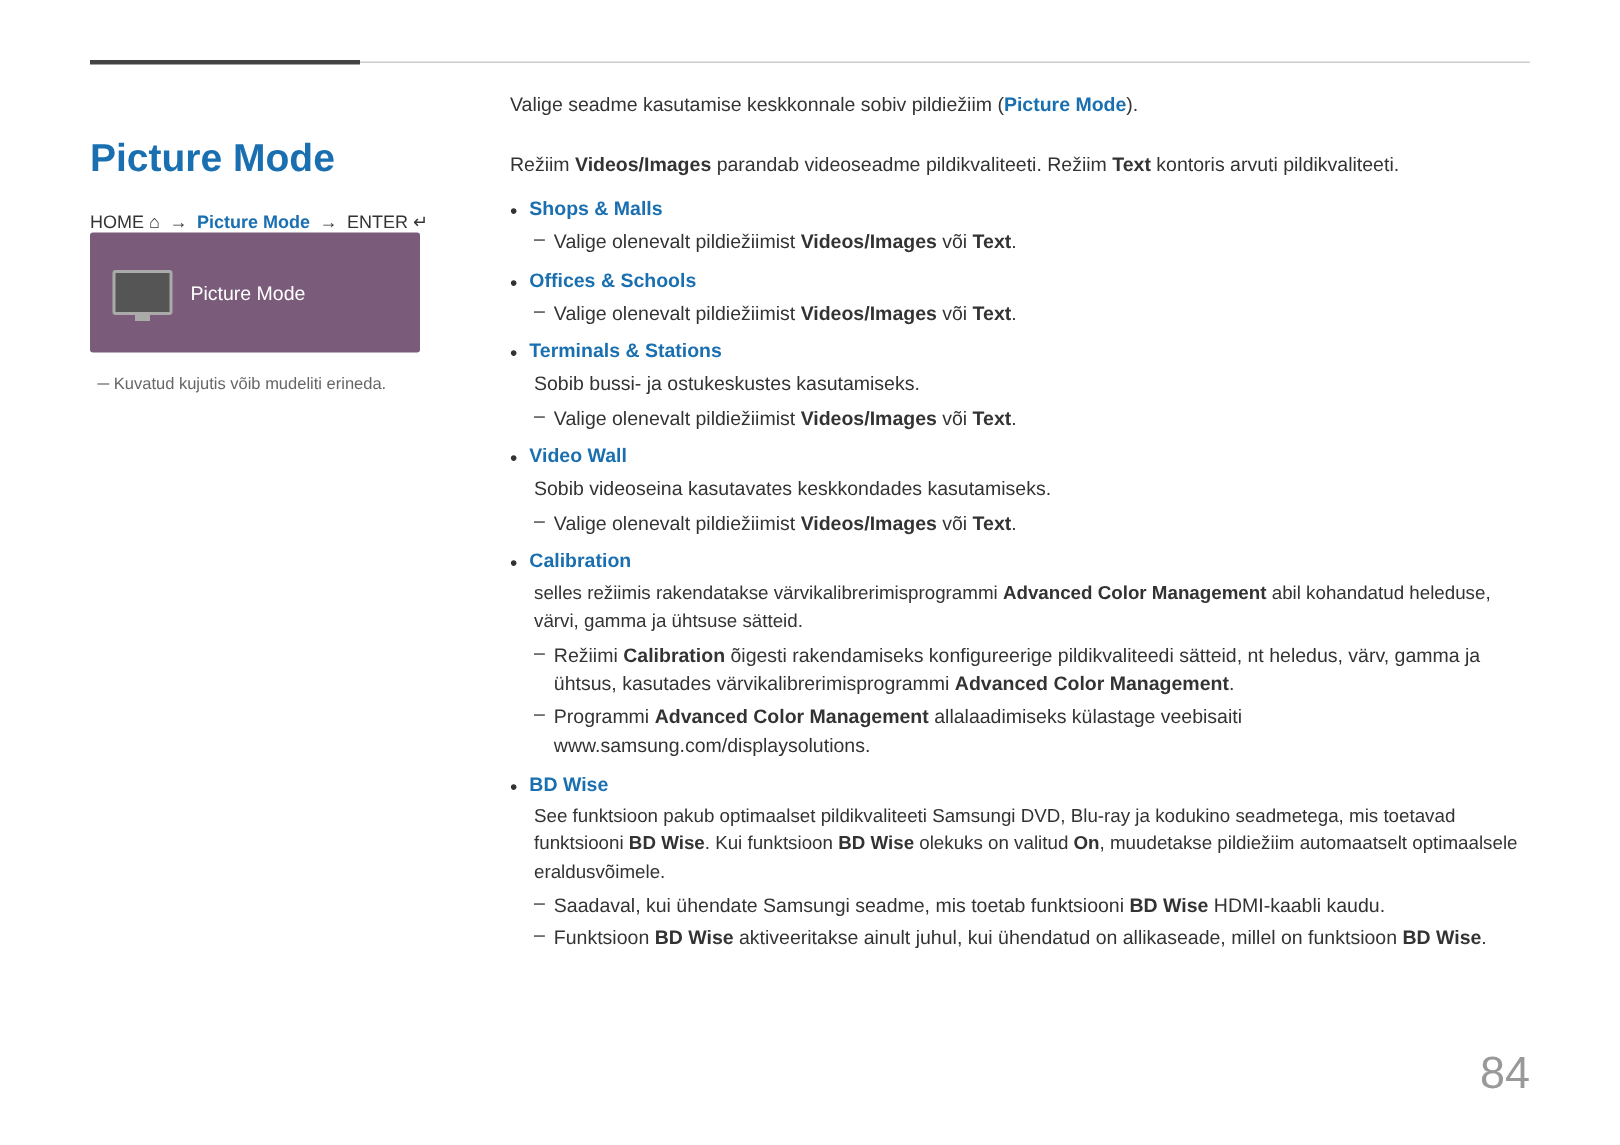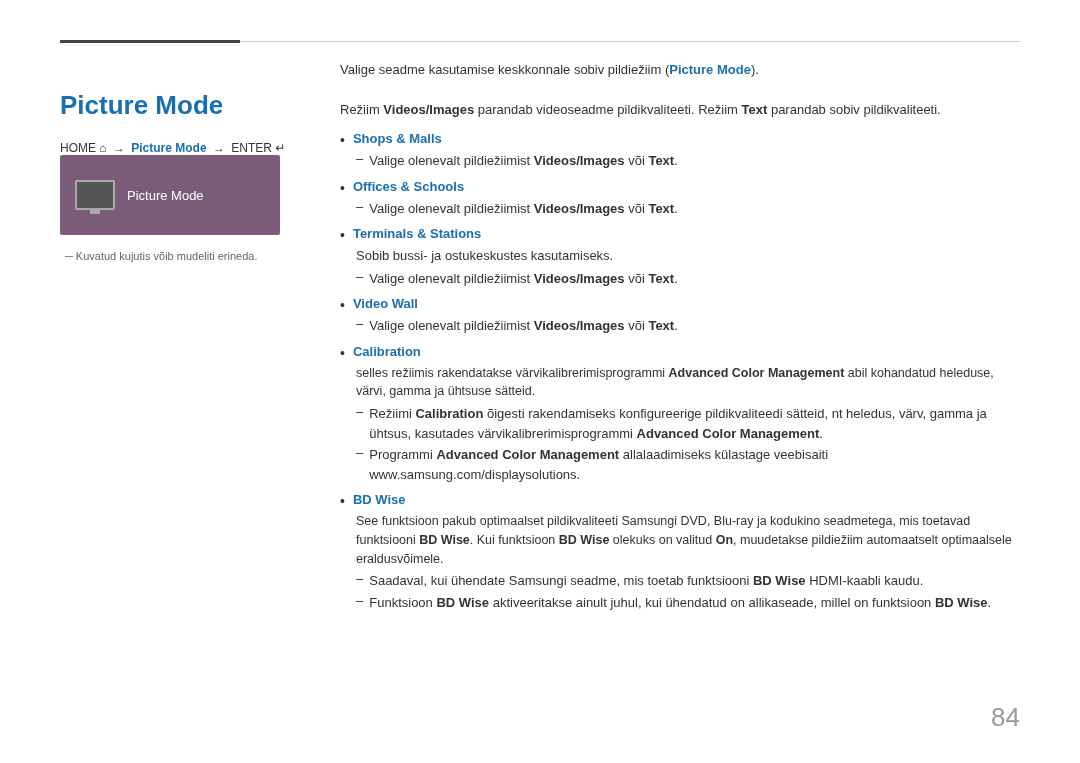--- a/index.html
+++ b/index.html
@@ -170,21 +170,21 @@
       font-size: 13px;
       color: #333;
       line-height: 1.5;
     }
 
     
     .page-number {
       position: absolute;
       bottom: 30px;
       right: 60px;
-      font-size: 26px;
+      font-size: 30px;
       color: #999;
       font-weight: 300;
     }
 
     .long-text {
       font-size: 12.5px;
       line-height: 1.5;
       color: #333;
       margin-left: 16px;
       margin-bottom: 3px;
@@ -214,21 +214,21 @@
       <span class="monitor-label">Picture Mode</span>
     </div>
     <div class="caption">Kuvatud kujutis võib mudeliti erineda.</div>
   </div>
 
   <div class="right-col">
     <p class="intro-text">
       <span>Valige seadme kasutamise keskkonnale sobiv pildiežiim (</span><span class="blue-bold">Picture Mode</span><span>).</span>
     </p>
     <p class="intro-text2">
-      <span>Režiim </span><span class="bold">Videos/Images</span><span> parandab videoseadme pildikvaliteeti. Režiim </span><span class="bold">Text</span><span> parandab sobiv pildikvaliteeti.</span>
+      <span>Režiim </span><span class="bold">Videos/Images</span><span> parandab videoseadme pildikvaliteeti. Režiim </span><span class="bold">Text</span><span> kontoris arvuti pildikvaliteeti.</span>
     </p>
 
     <div class="section">
       <div class="bullet-row">
         <span class="bullet">•</span>
         <span class="section-title">Shops &amp; Malls</span>
       </div>
       <div class="sub-item">
         <span class="dash">–</span>
         <span class="sub-text">Valige olenevalt pildiežiimist <strong>Videos/Images</strong> või <strong>Text</strong>.</span>
@@ -256,20 +256,21 @@
         <span class="dash">–</span>
         <span class="sub-text">Valige olenevalt pildiežiimist <strong>Videos/Images</strong> või <strong>Text</strong>.</span>
       </div>
     </div>
 
     <div class="section">
       <div class="bullet-row">
         <span class="bullet">•</span>
         <span class="section-title">Video Wall</span>
       </div>
+      <p class="section-desc">Sobib videoseina kasutavates keskkondades kasutamiseks.</p>
       <div class="sub-item">
         <span class="dash">–</span>
         <span class="sub-text">Valige olenevalt pildiežiimist <strong>Videos/Images</strong> või <strong>Text</strong>.</span>
       </div>
     </div>
 
     <div class="section">
       <div class="bullet-row">
         <span class="bullet">•</span>
         <span class="section-title">Calibration</span>

